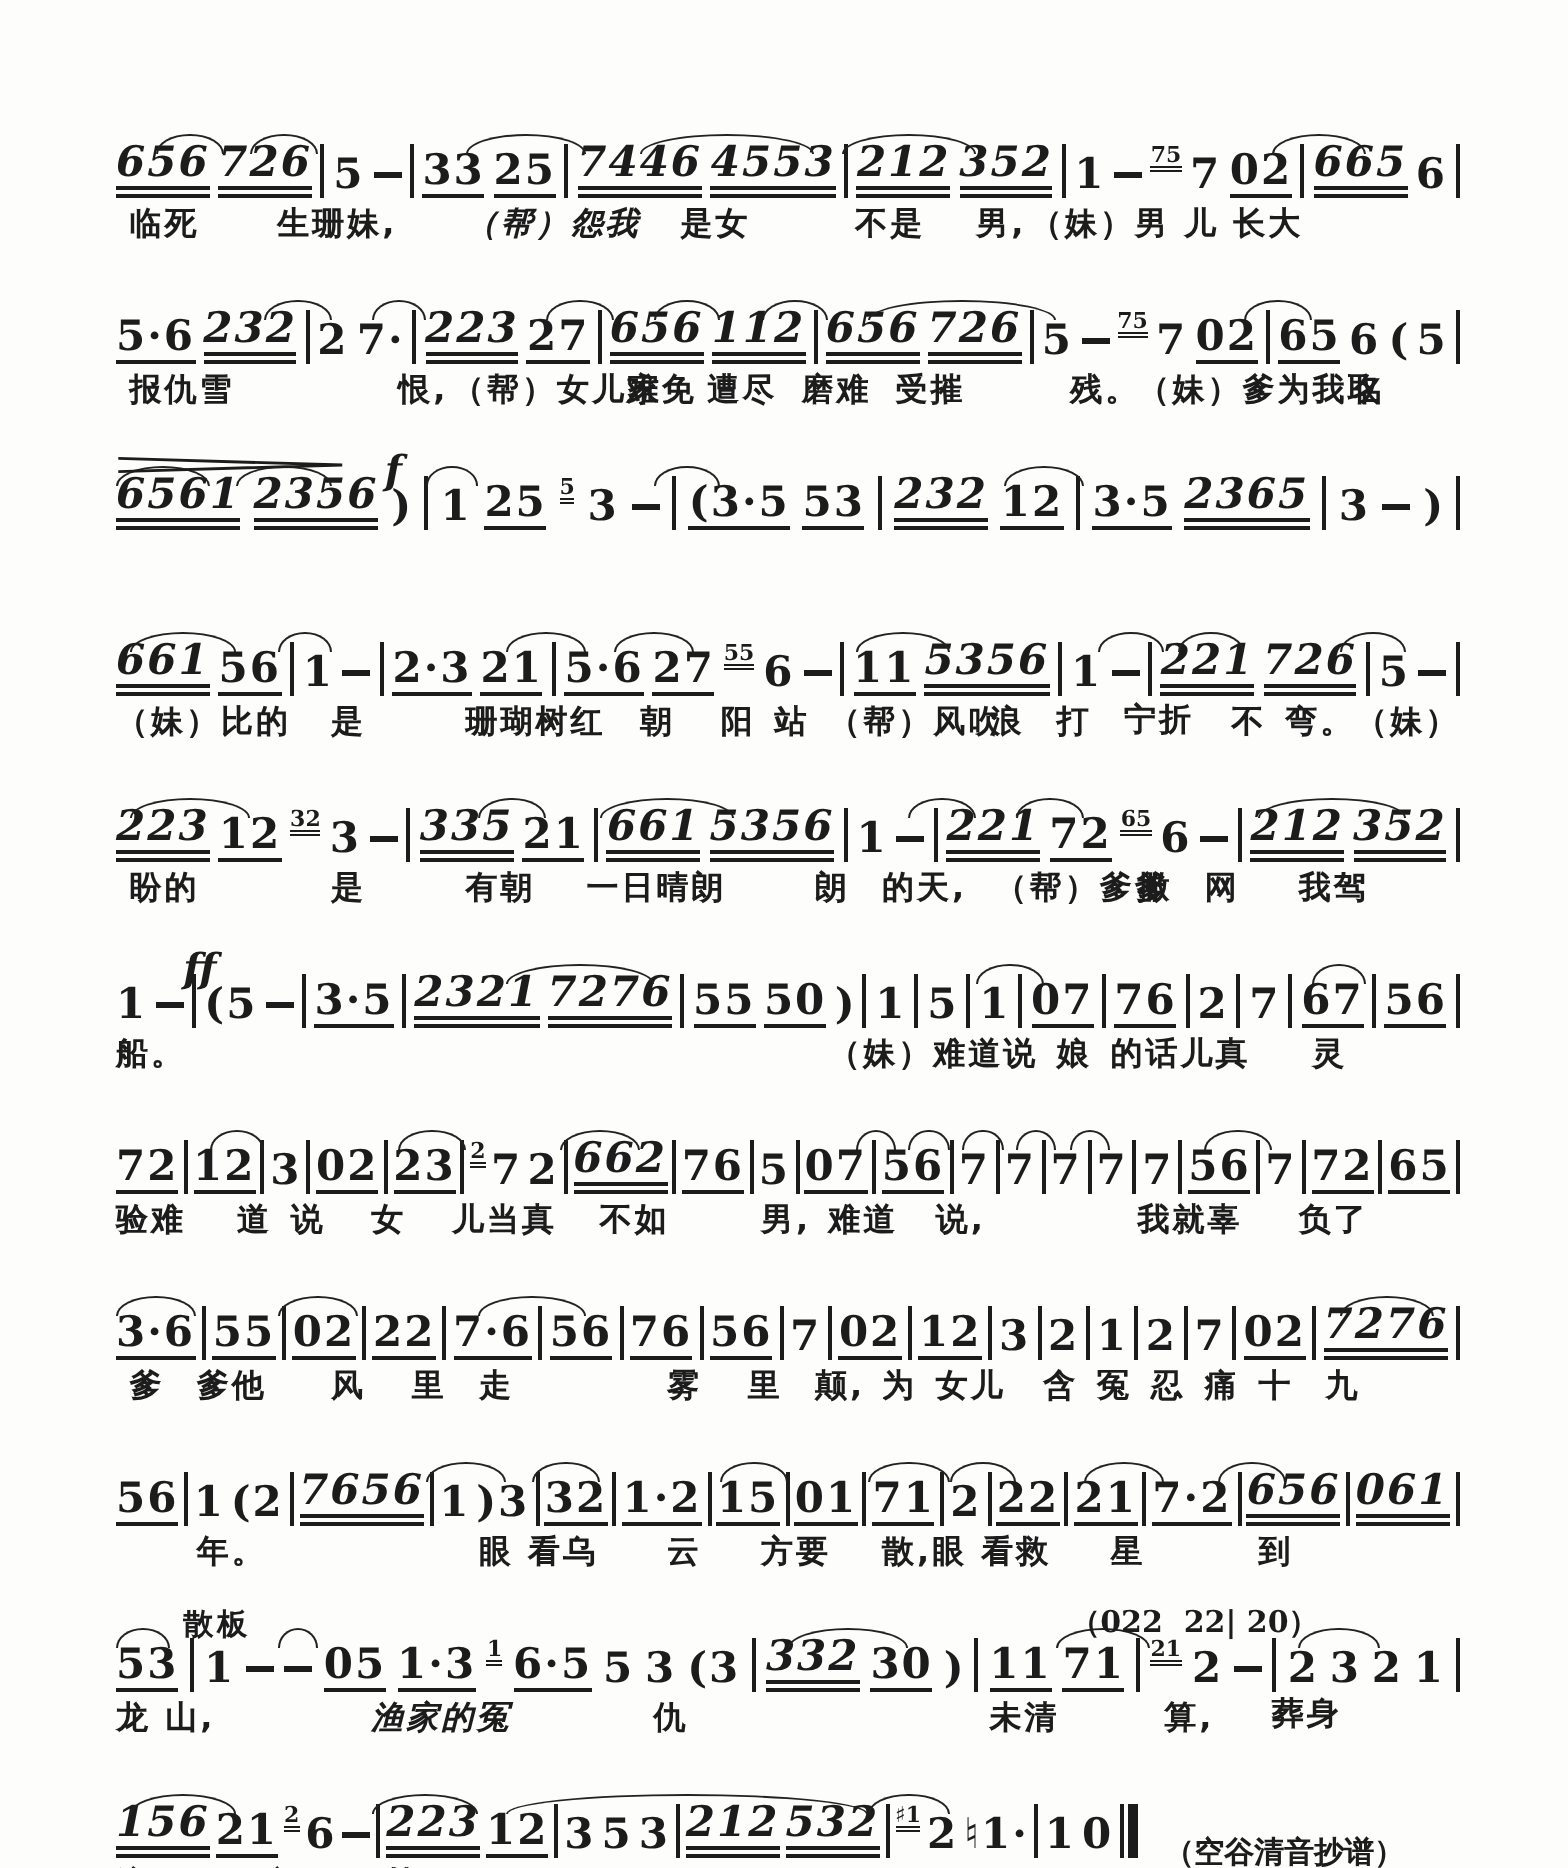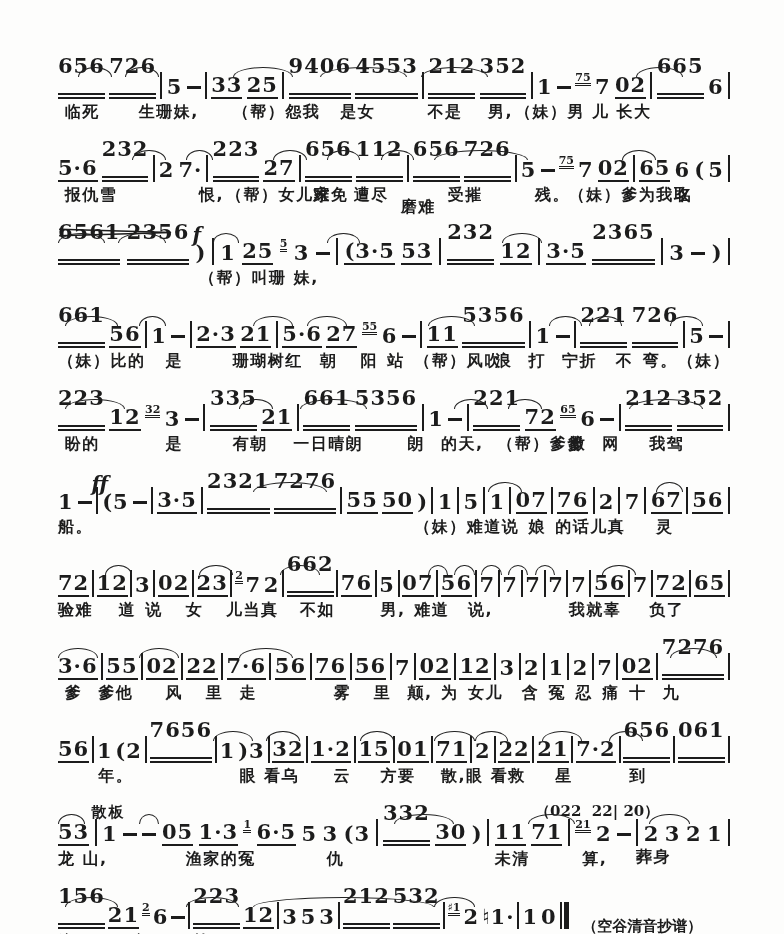--- a/index.html
+++ b/index.html
@@ -8,21 +8,21 @@
          padding:52px 54px 0 58px;}
   .system{position:relative;height:70px;margin-bottom:8px;}
   .arcs{position:absolute;top:2px;left:0;right:0;height:11px;}
   .arc{position:absolute;top:0;height:10px;box-sizing:border-box;
        border:1.5px solid #222;border-bottom:none;
        border-radius:50% 50% 0 0 / 100% 100% 0 0;}
   .notation{display:flex;justify-content:space-between;align-items:flex-end;
             height:34px;margin-top:13px;}
   .note{font-weight:bold;font-size:21px;line-height:1;padding-bottom:2px;letter-spacing:1px;white-space:pre;}
   .u1{border-bottom:2px solid #1c1c1c;}
-  .u2{border-bottom:6px double #1c1c1c;padding-bottom:17px;}
+  .u2{border-bottom:6px double #1c1c1c;padding-bottom:2px;font-style:italic;}
   .paren{font-weight:bold;font-size:21px;line-height:1;padding-bottom:2px;}
   .bar{width:2px;height:27px;background:#1c1c1c;align-self:flex-end;}
   .endbar{width:9px;height:27px;box-sizing:border-box;
           border-left:2px solid #1c1c1c;border-right:5px solid #1c1c1c;}
   .dash{width:14px;height:3px;background:#1c1c1c;margin-bottom:10px;}
   .grace{font-weight:bold;font-size:11px;line-height:1;border-bottom:3px double #1c1c1c;
          transform:translateY(-13px);white-space:pre;}
   .lyrics{position:relative;height:23px;font-family:"DejaVu Sans",sans-serif;}
   .lyric-seg{position:absolute;top:3px;font-weight:bold;font-size:16px;line-height:1.2;
              white-space:pre;letter-spacing:1.5px;}
@@ -52,40 +52,40 @@
       <div class="notation">
         <span class="note u2">656</span>
         <span class="note u2">726</span>
         <span class="bar"></span>
         <span class="note">5</span>
         <span class="dash"></span>
         <span class="bar"></span>
         <span class="note u1">33</span>
         <span class="note u1">25</span>
         <span class="bar"></span>
-        <span class="note u2">9406</span>
+        <span class="note u2">7446</span>
         <span class="note u2">4553</span>
         <span class="bar"></span>
         <span class="note u2">212</span>
         <span class="note u2">352</span>
         <span class="bar"></span>
         <span class="note">1</span>
         <span class="dash"></span>
         <span class="grace">75</span>
         <span class="note">7</span>
         <span class="note u1">02</span>
         <span class="bar"></span>
         <span class="note u2">665</span>
         <span class="note">6</span>
         <span class="bar"></span>
       </div>
       <div class="lyrics">
         <span class="lyric-seg" style="left: 1%;">临死</span>
         <span class="lyric-seg" style="left: 12%;">生珊妹,</span>
-        <span class="lyric-seg" style="left: 26%;">（帮）怨我</span>
+        <span class="lyric-seg" style="left: 26%; font-style: italic;">（帮）怨我</span>
         <span class="lyric-seg" style="left: 42%;">是女</span>
         <span class="lyric-seg" style="left: 55%;">不是</span>
         <span class="lyric-seg" style="left: 64%;">男,</span>
         <span class="lyric-seg" style="left: 68%;">（妹）男 儿 长大</span>
       </div>
     </div>
     <div class="system">
       <div class="arcs">
         <div class="arc" style="left: 11%; width: 5%;"></div>
         <div class="arc" style="left: 19%; width: 4%;"></div>
@@ -122,21 +122,21 @@
         <span class="paren">(</span>
         <span class="note">5</span>
         <span class="bar"></span>
       </div>
       <div class="lyrics">
         <span class="lyric-seg" style="left: 1%;">报仇雪</span>
         <span class="lyric-seg" style="left: 21%;">恨,</span>
         <span class="lyric-seg" style="left: 25%;">（帮）女儿家</span>
         <span class="lyric-seg" style="left: 38%;">难免</span>
         <span class="lyric-seg" style="left: 44%;">遭尽</span>
-        <span class="lyric-seg" style="left: 51%; margin-top: 12px;">磨难</span>
+        <span class="lyric-seg" style="left: 51%;">磨难</span>
         <span class="lyric-seg" style="left: 58%;">受摧</span>
         <span class="lyric-seg" style="left: 71%;">残。</span>
         <span class="lyric-seg" style="left: 76%;">（妹）爹为我取</span>
         <span class="lyric-seg" style="left: 92%;">名</span>
       </div>
     </div>
     <div class="system">
       <div class="arcs">
         <div class="arc" style="left: 0%; width: 7%;"></div>
         <div class="arc" style="left: 9%; width: 7%;"></div>
@@ -167,23 +167,20 @@
         <span class="note u2">232</span>
         <span class="note u1">12</span>
         <span class="bar"></span>
         <span class="note u1">3·5</span>
         <span class="note u2">2365</span>
         <span class="bar"></span>
         <span class="note">3</span>
         <span class="dash"></span>
         <span class="paren">)</span>
         <span class="bar"></span>
-      </div>
-      <div class="lyrics">
-        <span class="lyric-seg" style="left: 21%;">（帮）叫珊 妹,</span>
       </div>
     </div>
     <div class="system">
       <div class="arcs">
         <div class="arc" style="left: 1%; width: 8%;"></div>
         <div class="arc" style="left: 12%; width: 4%;"></div>
         <div class="arc" style="left: 29%; width: 6%;"></div>
         <div class="arc" style="left: 37%; width: 6%;"></div>
         <div class="arc" style="left: 55%; width: 7%;"></div>
         <div class="arc" style="left: 73%; width: 5%;"></div>
@@ -556,21 +553,21 @@
         <span class="dash"></span>
         <span class="bar"></span>
         <span class="note">2</span>
         <span class="note">3</span>
         <span class="note">2</span>
         <span class="note">1</span>
         <span class="bar"></span>
       </div>
       <div class="lyrics">
         <span class="lyric-seg" style="left: 0%;">龙 山,</span>
-        <span class="lyric-seg" style="left: 19%;">渔家的冤</span>
+        <span class="lyric-seg" style="left: 19%; font-style: italic;">渔家的冤</span>
         <span class="lyric-seg" style="left: 40%;">仇</span>
         <span class="lyric-seg" style="left: 65%;">未清</span>
         <span class="lyric-seg" style="left: 78%;">算,</span>
         <span class="lyric-seg" style="left: 86%; font-family: Liberation Mono, monospace;">葬身</span>
       </div>
     </div>
     <div class="system">
       <div class="arcs">
         <div class="arc" style="left: 1%; width: 8%;"></div>
         <div class="arc" style="left: 19%; width: 8%;"></div>

